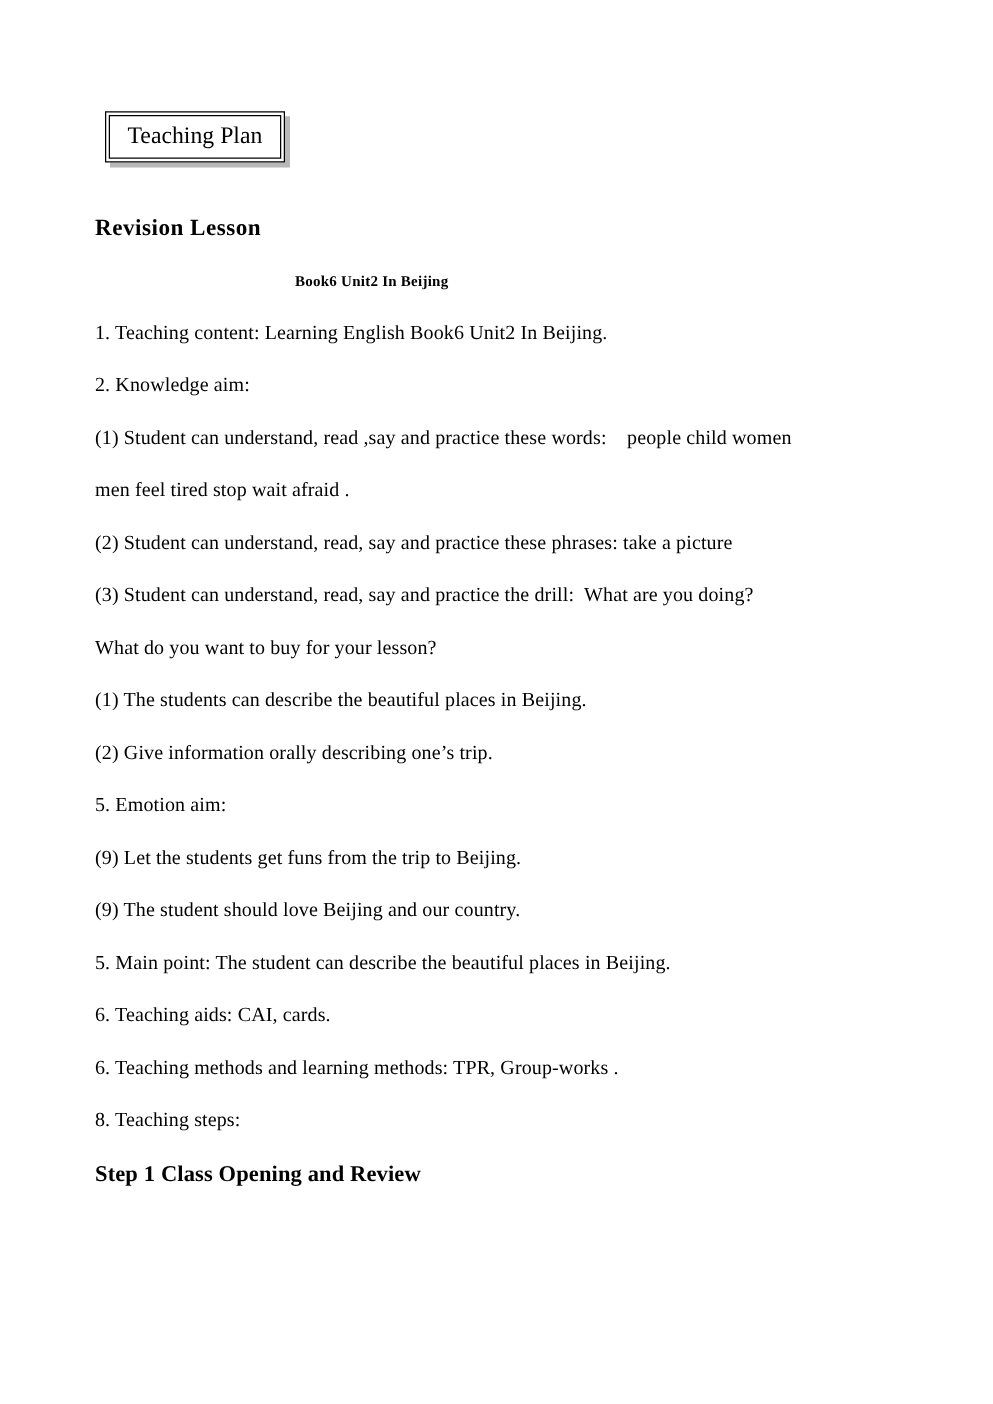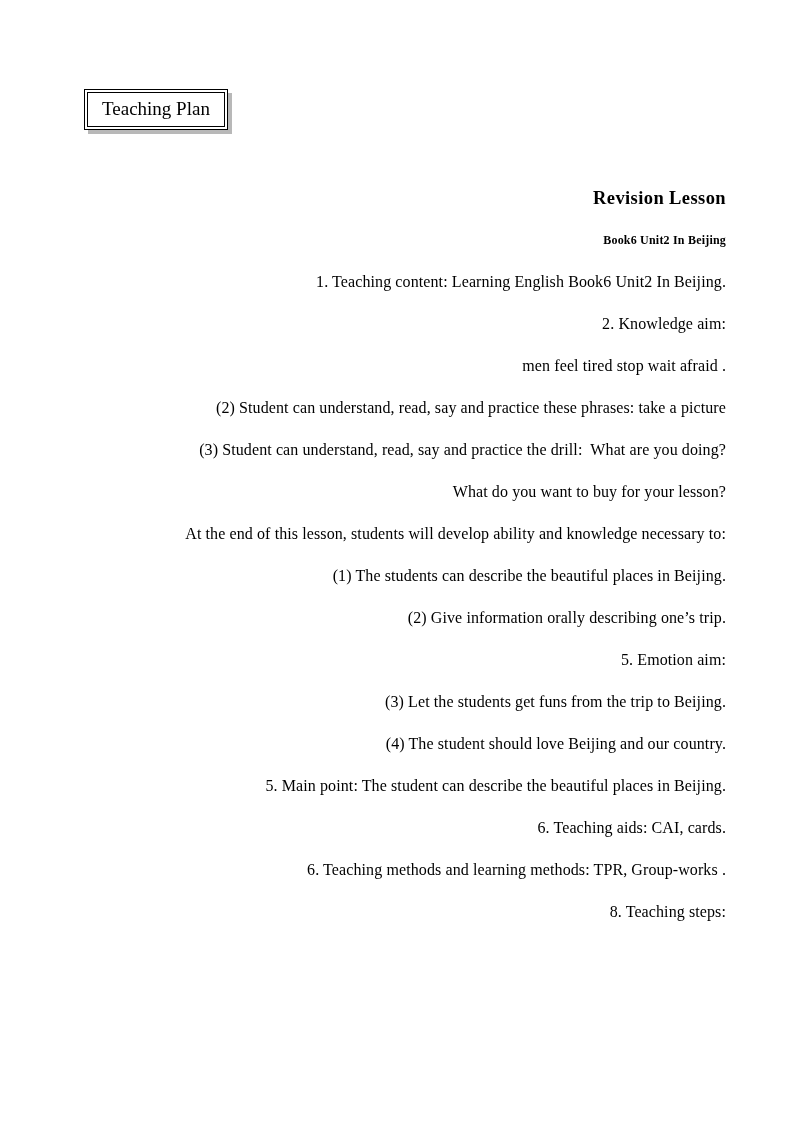--- a/index.html
+++ b/index.html
@@ -46,23 +46,22 @@
     font-size: 19px;
     line-height: 25px;
     white-space: nowrap;
     color: #000000;
   }
 
   
   .content {
     position: absolute;
     left: 76px;
-    top: 177px;
+    top: 162px;
     width: 650px;
-    text-align: right;
   }
 
   .line {
     font-size: 16px;
     line-height: 42px;
     white-space: pre-wrap;
     letter-spacing: 0.1px;
   }
 
   .line.heading-main {
@@ -98,31 +97,32 @@
   </div>
 
   <div class="content">
 
     <div class="line heading-main">Revision Lesson</div>
 
     <div class="line heading-sub">Book6 Unit2 In Beijing</div>
 
     <div class="line">1. Teaching content: Learning English Book6 Unit2 In Beijing.</div>
     <div class="line">2. Knowledge aim:</div>
+    <div class="line">(1) Student can understand, read ,say and practice these words:    people child women</div>
     <div class="line">men feel tired stop wait afraid .</div>
     <div class="line">(2) Student can understand, read, say and practice these phrases: take a picture</div>
     <div class="line">(3) Student can understand, read, say and practice the drill:  What are you doing?</div>
     <div class="line">What do you want to buy for your lesson?</div>
-    <div class="line">At the end of this lesson, students will develop ability and knowledge necessary to:</div>
     <div class="line">(1) The students can describe the beautiful places in Beijing.</div>
     <div class="line">(2) Give information orally describing one’s trip.</div>
     <div class="line">5. Emotion aim:</div>
-    <div class="line">(3) Let the students get funs from the trip to Beijing.</div>
-    <div class="line">(4) The student should love Beijing and our country.</div>
+    <div class="line">(9) Let the students get funs from the trip to Beijing.</div>
+    <div class="line">(9) The student should love Beijing and our country.</div>
     <div class="line">5. Main point: The student can describe the beautiful places in Beijing.</div>
     <div class="line">6. Teaching aids: CAI, cards.</div>
     <div class="line">6. Teaching methods and learning methods: TPR, Group-works .</div>
     <div class="line">8. Teaching steps:</div>
 
+    <div class="line step">Step 1 Class Opening and Review</div>
 
   </div>
 
 </div>
 
 </body></html>

